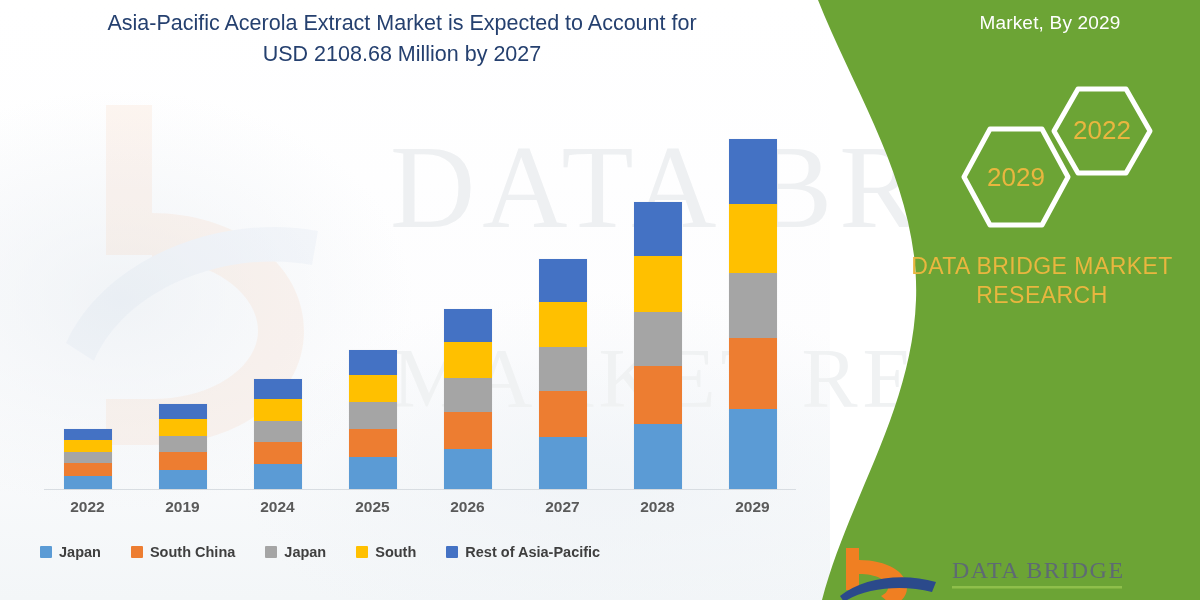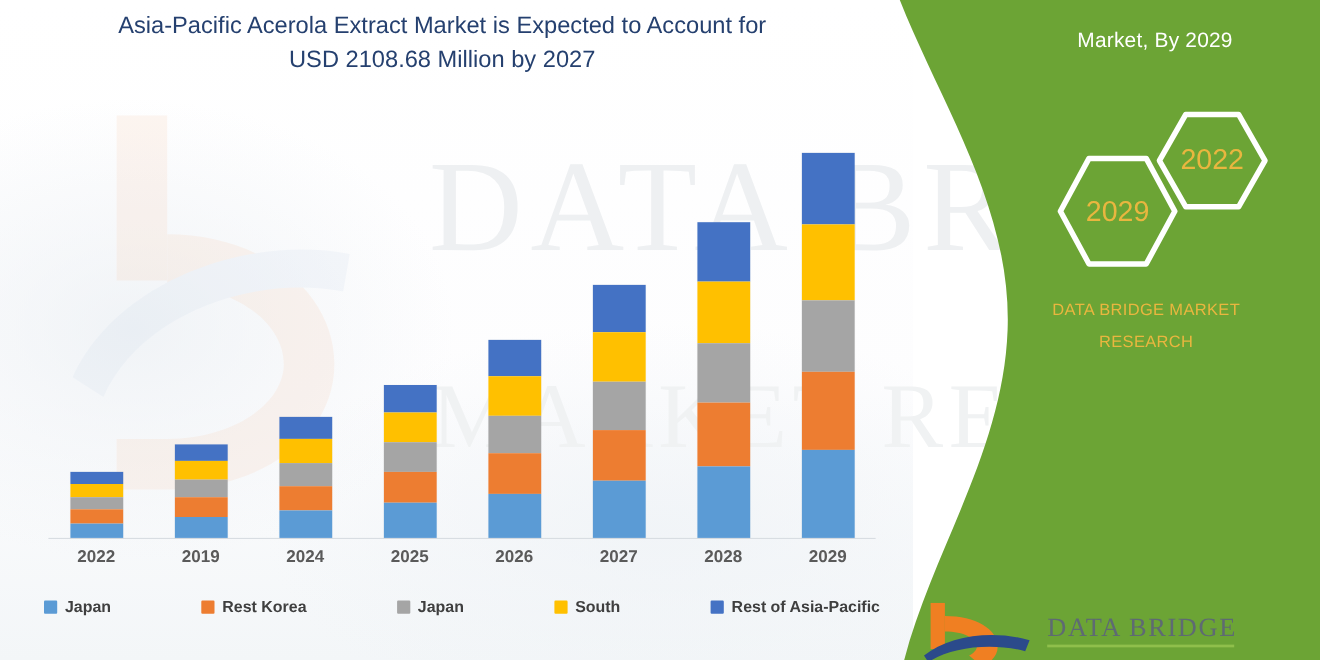--- a/index.html
+++ b/index.html
@@ -79,44 +79,44 @@
     position:absolute;left:40px;top:498px;width:760px;height:26px;display:flex;
   }
   .xlabels .xl{
     flex:1 1 0;text-align:center;color:#5a5a5a;font-size:15.5px;font-weight:700;
     font-family:"Liberation Sans", sans-serif;
   }
 
   
   .legend{
     position:absolute;left:40px;top:538px;width:760px;height:28px;
-    display:flex;align-items:center;justify-content:space-between;gap:30px;
+    display:flex;align-items:center;justify-content:flex-start;gap:30px;
   }
   .lg-item{display:flex;align-items:center;gap:7px;}
   .lg-sw{width:12px;height:12px;display:inline-block;border-radius:1px;}
   .lg-tx{color:#3f3f3f;font-size:14.5px;font-weight:700;white-space:nowrap;}
 
   
   .green-panel{
     position:absolute;left:770px;top:0;width:430px;height:600px;
     overflow:hidden;
   }
   .green-panel svg.shape{position:absolute;left:0;top:0;width:430px;height:600px;}
-  .gp-inner{position:absolute;left:0;top:15px;width:430px;height:520px;}
+  .gp-inner{position:absolute;left:0;top:0;width:430px;height:520px;}
 
   .gp-head{
     position:absolute;left:140px;top:12px;width:280px;text-align:center;
     color:#ffffff;font-size:19px;font-weight:400;letter-spacing:.01em;
   }
   .hexes{position:absolute;left:140px;top:85px;width:290px;height:160px;}
   .hexes svg{width:100%;height:100%;}
 
   .gp-brand{
     position:absolute;left:122px;top:252px;width:300px;text-align:center;
-    color:#e9b63f;font-size:15px;line-height:29px;font-weight:400;letter-spacing:.02em;
+    color:#e9b63f;font-size:23px;line-height:29px;font-weight:400;letter-spacing:.02em;
   }
 
   
   .dbmr-logo{
     position:absolute;left:840px;top:548px;width:340px;height:52px;
   }
   .dbmr-logo svg{width:100%;height:100%;}
 </style>
 </head>
 <body>
@@ -232,21 +232,21 @@
       <div class="xl">2029</div>
     </div>
 
   <div class="legend" id="legend">
       <div class="lg-item">
         <span class="lg-sw" style="background: rgb(91, 155, 213);"></span>
         <span class="lg-tx">Japan</span>
       </div>
       <div class="lg-item">
         <span class="lg-sw" style="background: rgb(237, 125, 49);"></span>
-        <span class="lg-tx">Rest Korea</span>
+        <span class="lg-tx">South China</span>
       </div>
       <div class="lg-item">
         <span class="lg-sw" style="background: rgb(165, 165, 165);"></span>
         <span class="lg-tx">Japan</span>
       </div>
       <div class="lg-item">
         <span class="lg-sw" style="background: rgb(255, 192, 0);"></span>
         <span class="lg-tx">South</span>
       </div>
       <div class="lg-item">

